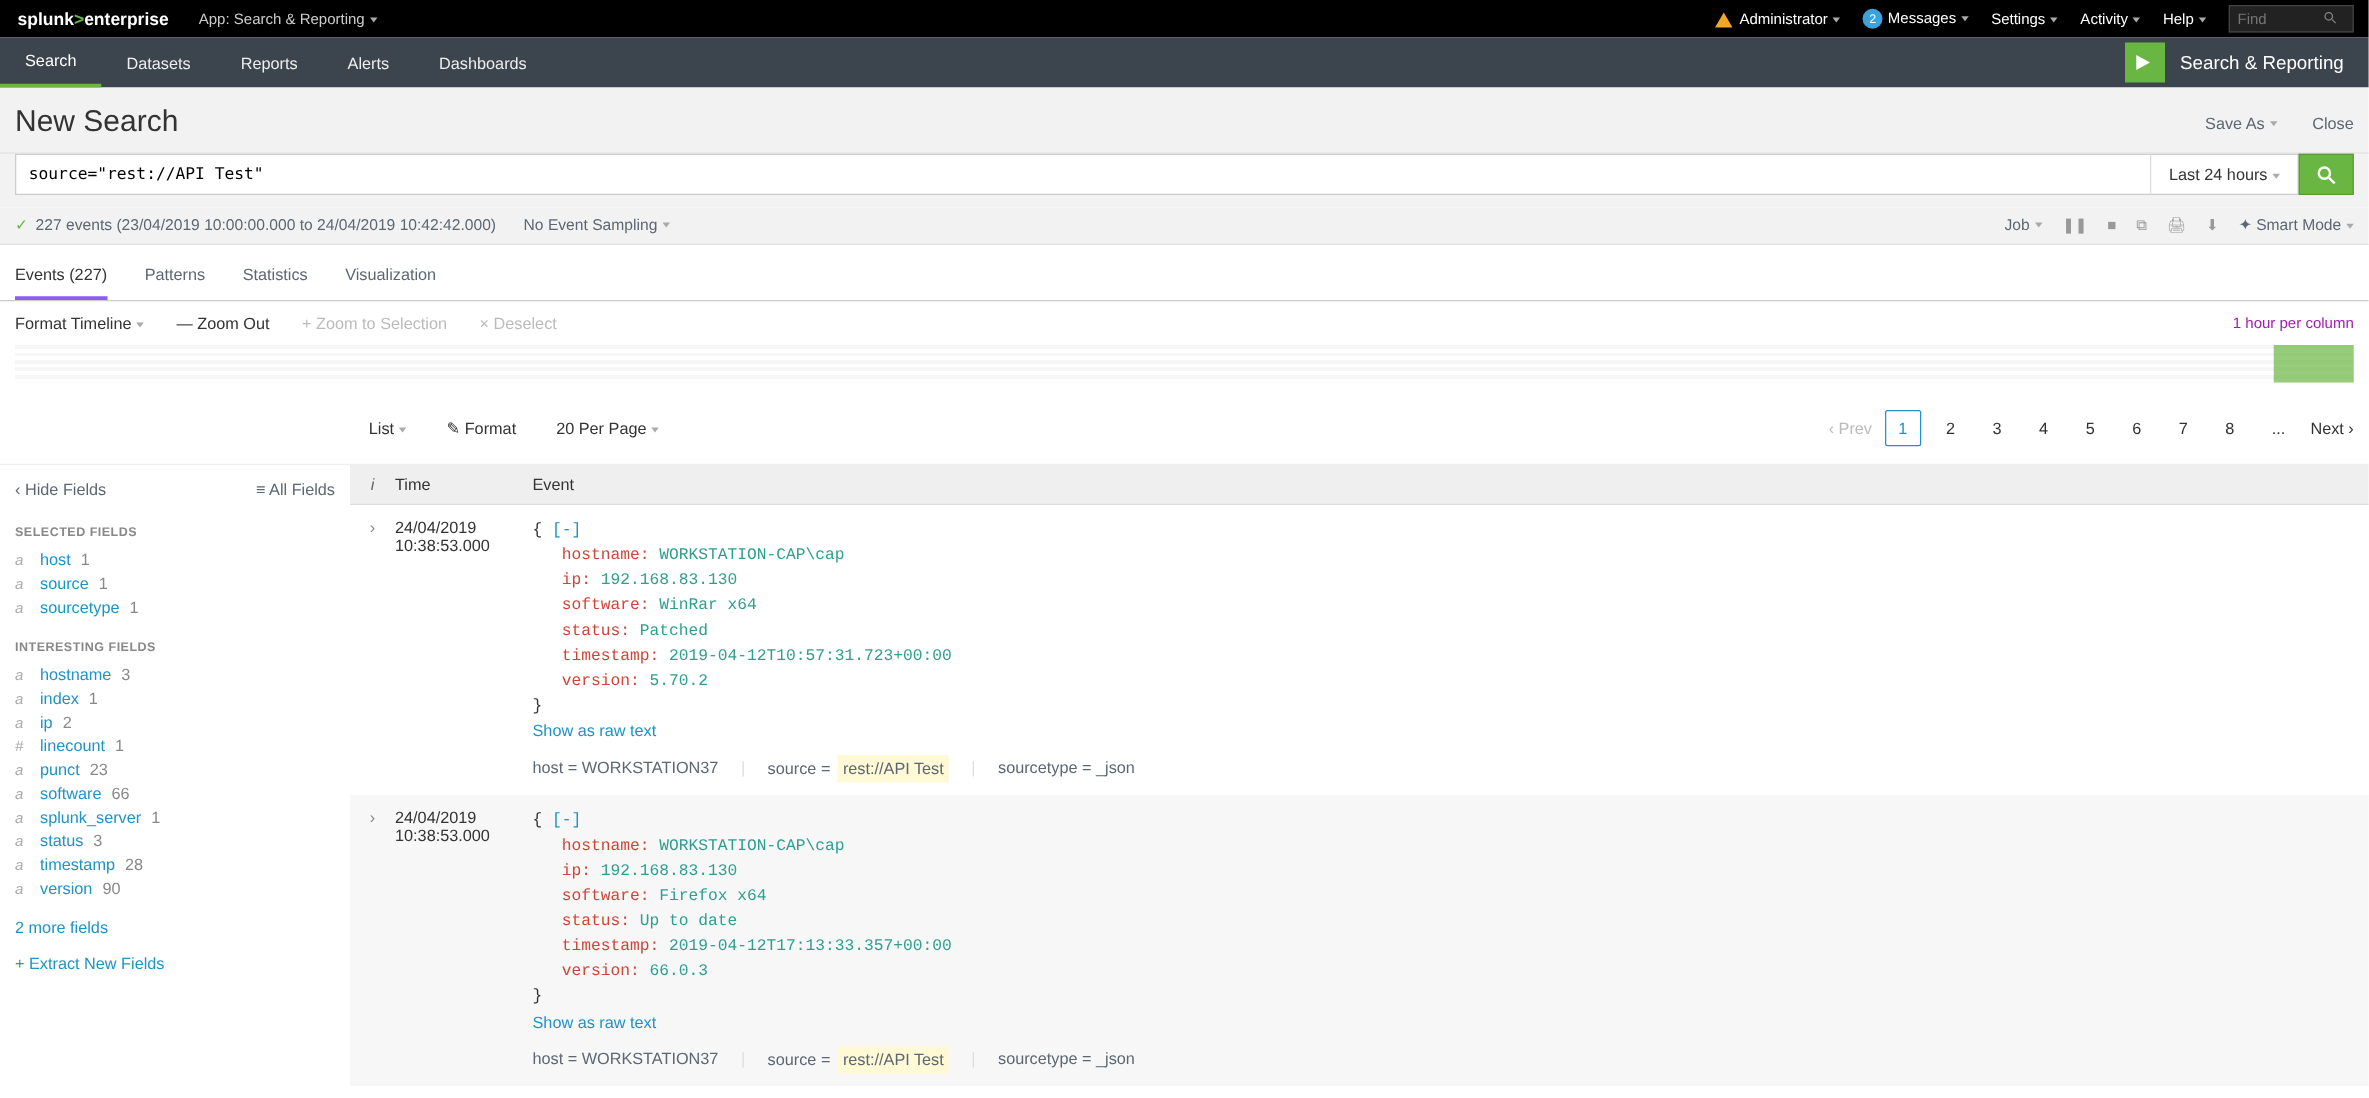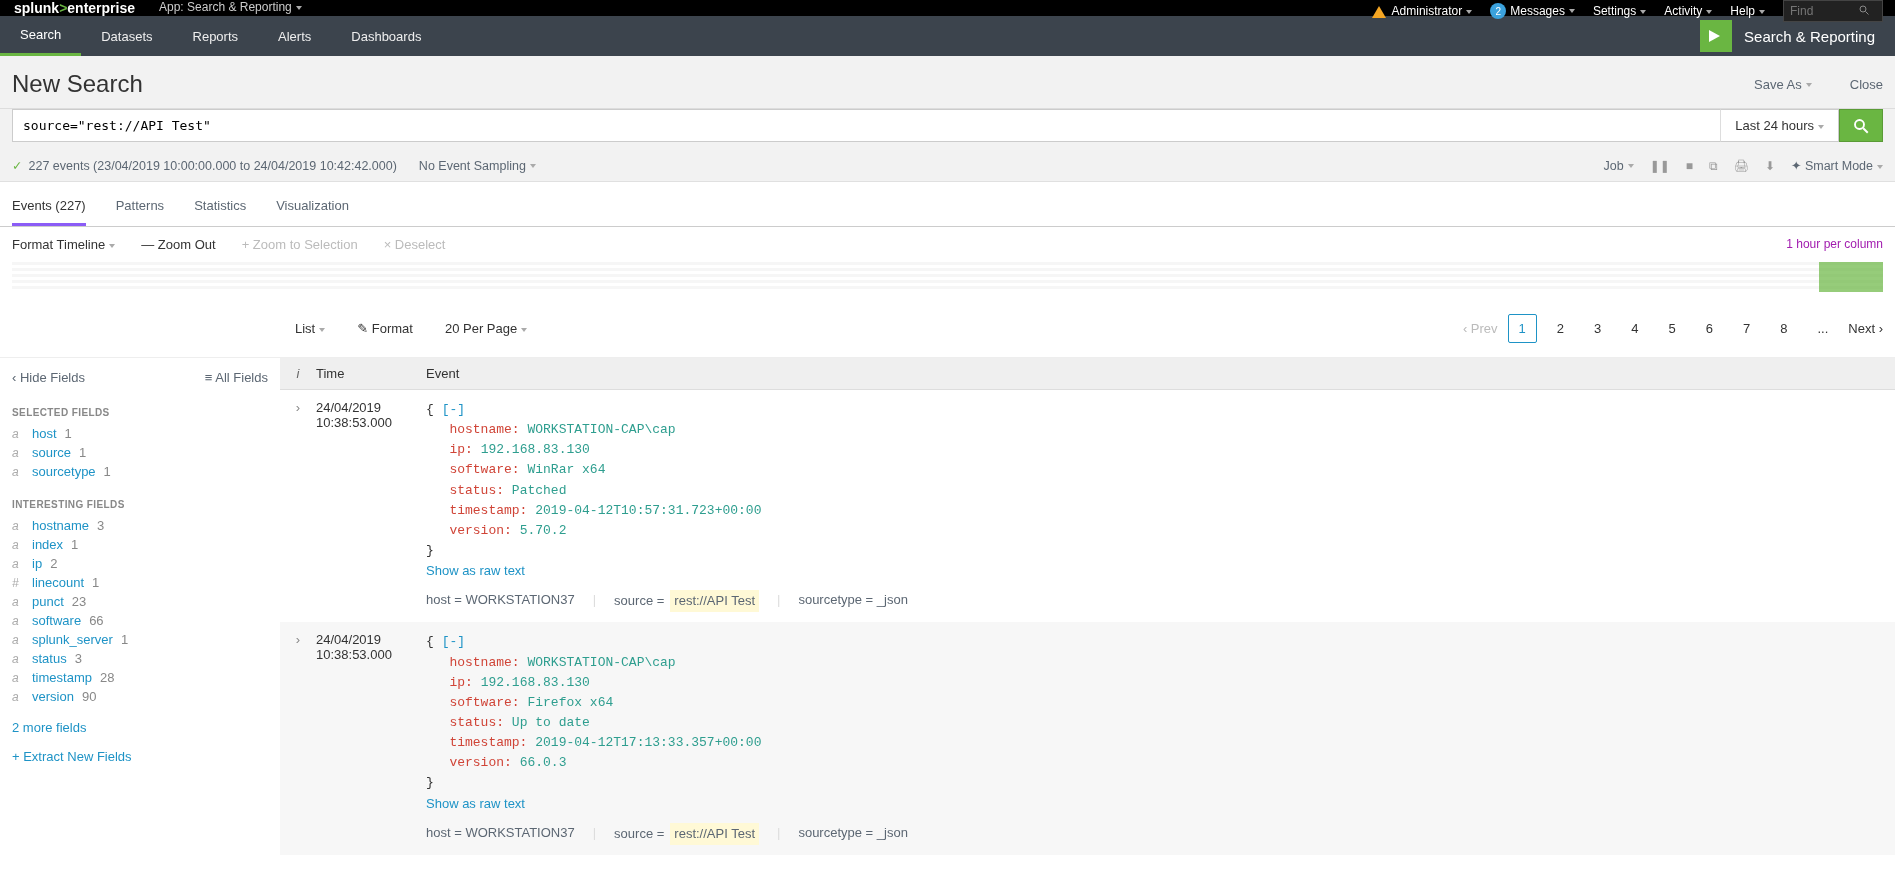--- a/index.html
+++ b/index.html
@@ -1,20 +1,20 @@
 <!DOCTYPE html>
 <html><head>
 <meta charset="utf-8">
 <style>
 * { box-sizing: border-box; margin: 0; padding: 0; }
 body { font-family: "Helvetica Neue", Arial, sans-serif; font-size: 13px; color: #333; background: #fff; width: 1895px; }
 a { text-decoration: none; }
 
 
-.top-header { background: #000; height: 16px; display: flex; align-items: flex-start; color: #ccc; font-size: 12px; }
+.top-header { background: #000; height: 30px; display: flex; align-items: center; color: #ccc; font-size: 12px; }
 .logo { padding: 0 14px; font-weight: bold; font-size: 14px; }
 .logo .sp { color: #fff; }
 .logo .gt { color: #6ab642; }
 .logo .ent { color: #fff; }
 .app-label { color: #ccc; padding-left: 10px; }
 .caret { display: inline-block; margin-left: 4px; width: 0; height: 0; border-left: 3px solid transparent; border-right: 3px solid transparent; border-top: 4px solid #aaa; vertical-align: middle; }
 .top-right { margin-left: auto; display: flex; align-items: center; gap: 18px; padding-right: 12px; }
 .top-right .item { color: #fff; cursor: pointer; }
 .warn-icon { width: 0; height: 0; border-left: 7px solid transparent; border-right: 7px solid transparent; border-bottom: 12px solid #f5a623; display: inline-block; margin-right: 6px; vertical-align: middle; position: relative; }
 .msg-badge { background: #3ba2dd; color: #fff; border-radius: 50%; width: 16px; height: 16px; display: inline-flex; align-items: center; justify-content: center; font-size: 10px; margin-right: 4px; }
@@ -26,21 +26,21 @@
 .nav-bar { background: #3c444d; height: 40px; display: flex; }
 .nav-bar .nav-item { color: #eee; padding: 0 20px; height: 40px; display: flex; align-items: center; cursor: pointer; font-size: 13px; }
 .nav-bar .nav-item.active { color: #fff; border-bottom: 3px solid #6ab642; }
 .nav-brand { margin-left: auto; display: flex; align-items: center; padding-right: 20px; }
 .brand-box { width: 32px; height: 32px; background: #6ab642; color: #fff; font-weight: bold; font-size: 20px; display: flex; align-items: center; justify-content: center; margin-right: 12px; }
 .brand-txt { color: #fff; font-size: 15px; }
 
 
 .page-header { background: #f2f2f2; border-bottom: 1px solid #ddd; padding: 14px 12px 10px 12px; display: flex; align-items: center; }
 .page-title { font-size: 24px; font-weight: normal; color: #333; }
-.page-actions { margin-left: auto; display: flex; gap: 38px; color: #5c6773; }
+.page-actions { margin-left: auto; display: flex; gap: 28px; color: #5c6773; }
 .page-actions span { cursor: pointer; }
 
 
 .search-wrap { background: #f2f2f2; padding: 0 12px 10px 12px; }
 .search-row { display: flex; }
 .search-input { flex: 1; background: #fff; border: 1px solid #ccc; border-right: none; padding: 8px 10px; font-family: Consolas, monospace; font-size: 13px; outline: none; }
 .time-picker { background: #fff; border: 1px solid #ccc; border-left: 1px solid #ddd; padding: 8px 14px; cursor: pointer; color: #333; }
 .search-btn { background: #6ab642; border: 1px solid #5a9b36; width: 44px; display: flex; align-items: center; justify-content: center; cursor: pointer; }
 .search-btn svg { width: 18px; height: 18px; fill: #fff; }
 

